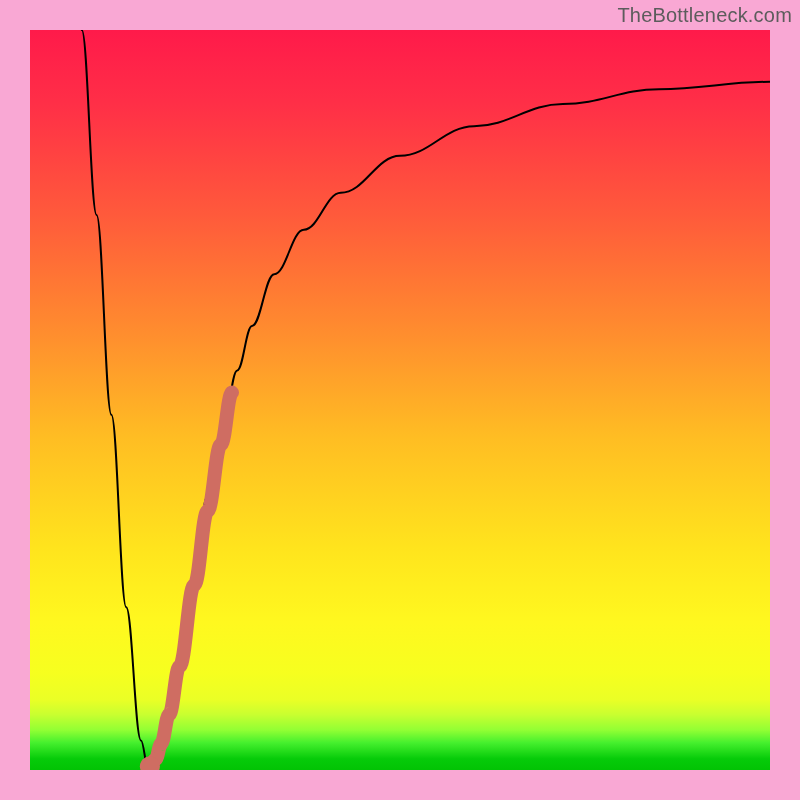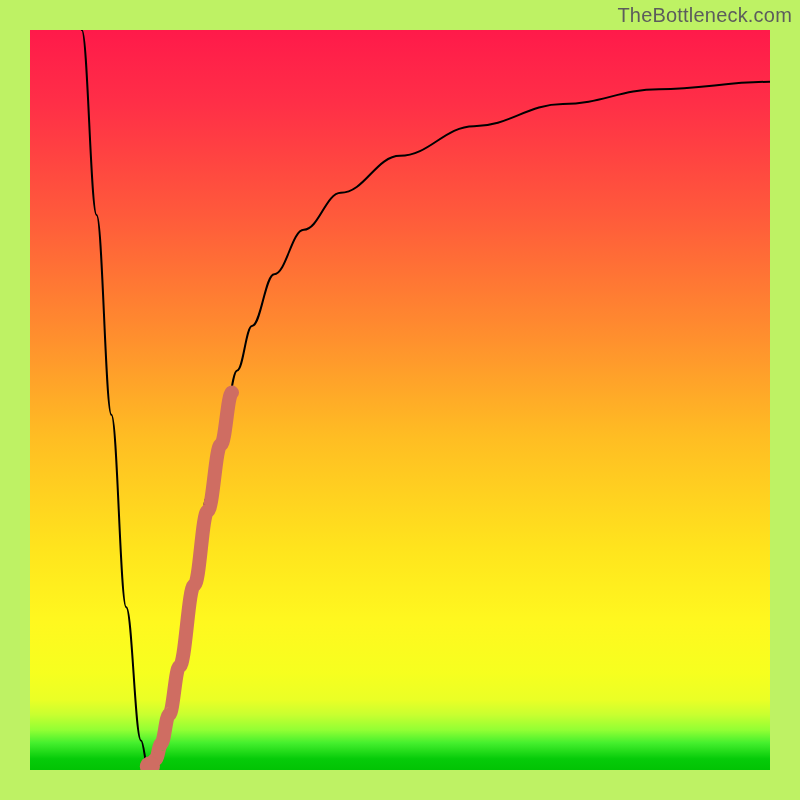--- a/index.html
+++ b/index.html
@@ -7,21 +7,21 @@
     padding: 0;
     width: 800px;
     height: 800px;
     overflow: hidden;
     background: #000;
     font-family: Arial, Helvetica, sans-serif;
   }
   .outer {
     width: 800px;
     height: 800px;
-    background: #bef264;
+    background: #f9a8d4;
     position: relative;
   }
   .plot {
     position: absolute;
     left: 30px;
     top: 30px;
     width: 740px;
     height: 740px;
   }
   .plot svg {

